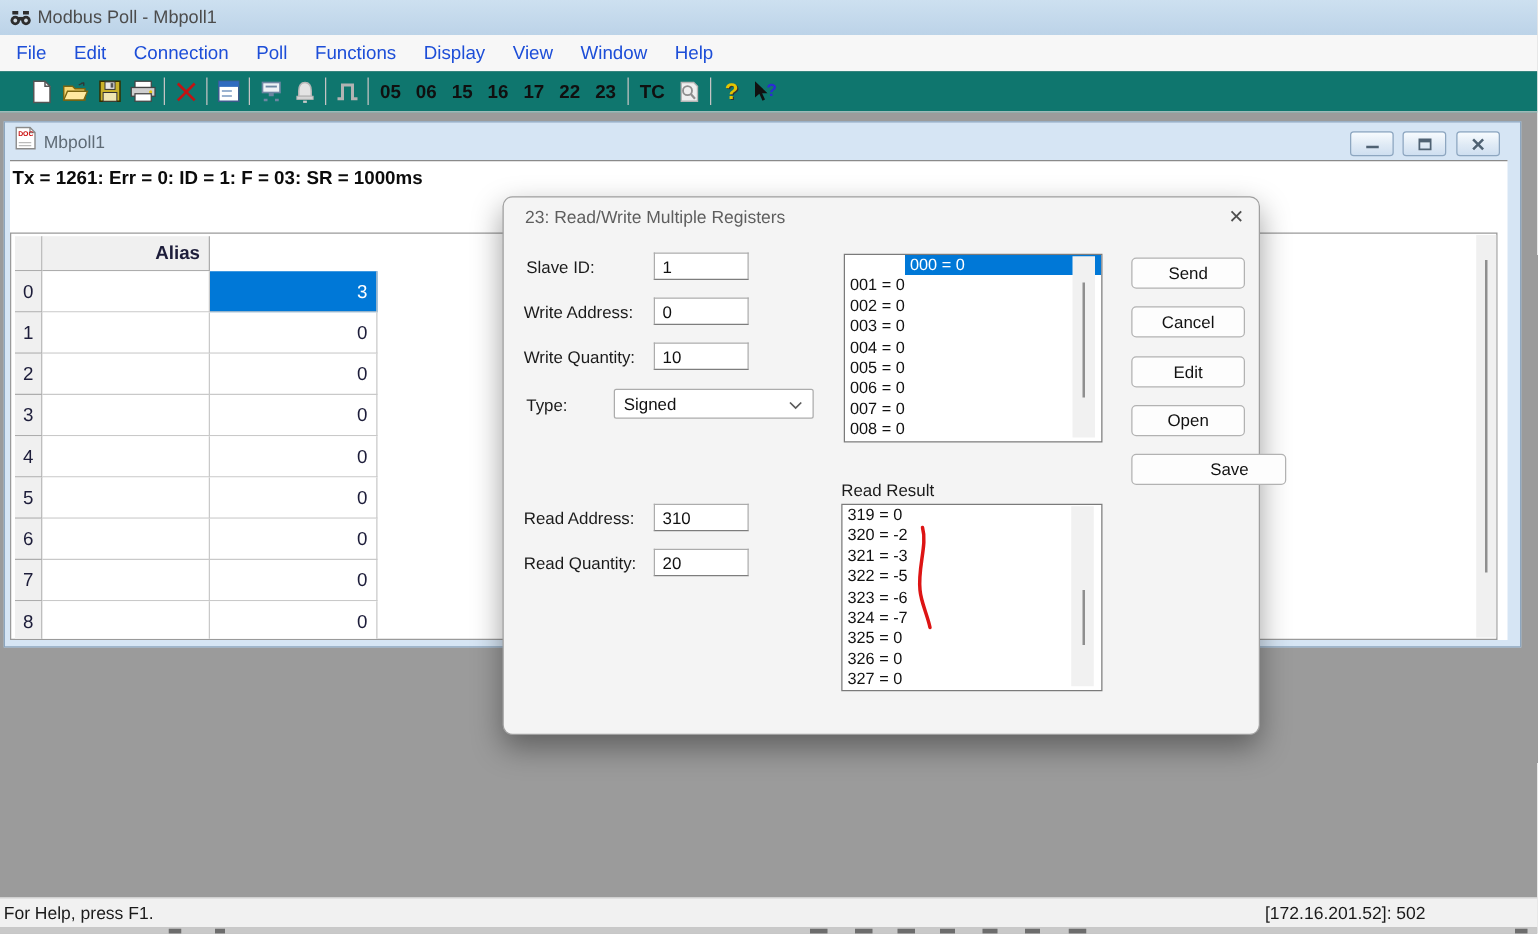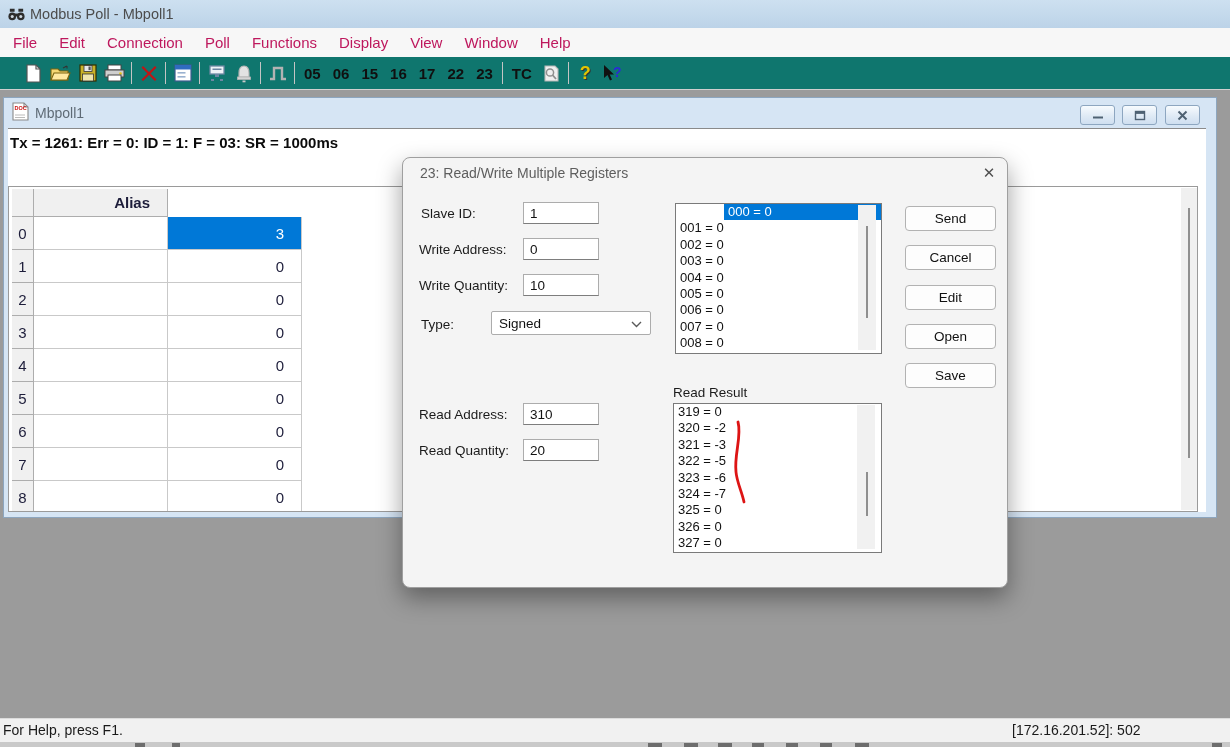--- a/index.html
+++ b/index.html
@@ -6,42 +6,42 @@
   body{font-family:"Liberation Sans",sans-serif;}
   #screen{position:relative;width:1230px;height:747px;overflow:hidden;background:#9b9b9b;}
   .abs{position:absolute;box-sizing:border-box;}
 
   
   .titlebar{left:0;top:0;width:1230px;height:28px;background:linear-gradient(180deg,#cde0f0,#bcd3e8);display:flex;align-items:center;}
   .titlebar .ttl{font-size:14.5px;color:#4c4c4c;margin-left:6px;}
 
   
   .menubar{left:0;top:28px;width:1230px;height:29px;background:#f7f7f7;display:flex;align-items:center;padding-left:2px;}
-  .menu-item{padding:0 11px;font-size:15px;color:#be185d;height:29px;display:flex;align-items:center;cursor:default;}
+  .menu-item{padding:0 11px;font-size:15px;color:#1d4ed8;height:29px;display:flex;align-items:center;cursor:default;}
 
   
   .toolbar{left:0;top:57px;width:1230px;height:33px;background:#0f766e;border-bottom:1px solid #cfcfcf;display:flex;align-items:center;padding-left:20px;}
   .tb-btn{width:27px;height:25px;display:flex;align-items:center;justify-content:center;}
   .tb-sep{width:1px;height:22px;background:#c4c4c4;margin:0 3px;}
   .num-btn{font-weight:bold;font-size:15px;color:#101010;padding:0 6px;height:25px;display:flex;align-items:center;}
 
   
   .child{left:3px;top:97px;width:1214px;height:421px;background:#d6e5f4;border:1px solid #8da6bf;}
   .child-title{left:12px;top:102px;height:22px;display:flex;align-items:center;}
   .child-ttl-text{font-size:14px;color:#5f6b76;margin-left:6px;}
   .win-btn{width:35px;height:20px;border:1px solid #8da6c0;border-radius:3px;background:linear-gradient(180deg,#f7fbfe,#dfeaf5 55%,#cfdff0);display:flex;align-items:center;justify-content:center;}
   .client{left:8px;top:128px;width:1198px;height:384px;background:#fff;border-top:1px solid #8a8a8a;}
   .txline{left:10px;top:134px;font-size:15px;font-weight:bold;color:#0b0b0b;}
 
   
   .gridbox{left:8px;top:186px;width:1190px;height:326px;background:#fff;border:1px solid #9a9a9a;overflow:hidden;}
   .grid-cell{position:absolute;box-sizing:border-box;background:#fff;border-right:1px solid #c9c9c9;border-bottom:1px solid #c9c9c9;font-size:15px;color:#1d1d3a;display:flex;align-items:center;}
   .grid-cell.hdr{background:#f0f0f0;border-color:#adadad;font-weight:600;}
   .grid-cell.rowhdr{background:#f0f0f0;border-color:#adadad;}
-  .grid-cell.right{justify-content:flex-end;padding-right:17px;}
+  .grid-cell.right{justify-content:flex-end;padding-right:7px;}
   .grid-cell.center{justify-content:center;}
   .grid-cell.sel{background:#0078d7;color:#fff;}
   .vtrack{left:1181px;top:188px;width:16px;height:322px;background:#f0f0f0;}
   .vthumb{left:1188px;top:208px;width:2px;height:250px;background:#8f8f8f;}
 
   
   .dialog{left:402px;top:157px;width:606px;height:431px;background:#f4f4f4;border:1px solid #9f9f9f;border-radius:8px;box-shadow:0 10px 24px rgba(0,0,0,0.38);}
   .dlg-title{left:420px;top:165px;font-size:14px;color:#5e5e5e;}
   .dlg-close{left:977px;top:162px;width:24px;height:22px;display:flex;align-items:center;justify-content:center;font-size:15px;color:#4f4f4f;}
   .lbl{position:absolute;font-size:13.5px;color:#1b1b1b;}
@@ -321,21 +321,21 @@
   <div class="lst-thumb" style="left:866px;top:472px;height:44px;"></div>
 
   <svg class="abs" style="left:731px;top:420px;" width="22" height="88" viewBox="0 0 22 88">
     <path d="M7 2 C11 16 3 34 5 52 C5.8 62 11 72 13 82" fill="none" stroke="#dd1414" stroke-width="2.8" stroke-linecap="round"></path>
   </svg>
 
   <div class="dlg-btn" style="top:206px;">Send</div>
   <div class="dlg-btn" style="top:245px;">Cancel</div>
   <div class="dlg-btn" style="top:285px;">Edit</div>
   <div class="dlg-btn" style="top:324px;">Open</div>
-  <div class="dlg-btn" style="top:363px;">Save</div>
+  <div class="dlg-btn" style="top:363px;padding-left:33px;">Save</div>
 
   <div class="abs statusbar"></div>
   <span class="abs status-left">For Help, press F1.</span>
   <span class="abs status-right">[172.16.201.52]: 502</span>
 
   <div class="abs sliver">
     <span class="sl-mark" style="left:135px;width:10px;"></span>
     <span class="sl-mark" style="left:172px;width:8px;"></span>
     <span class="sl-mark" style="left:648px;width:14px;"></span>
     <span class="sl-mark" style="left:684px;width:14px;"></span>

